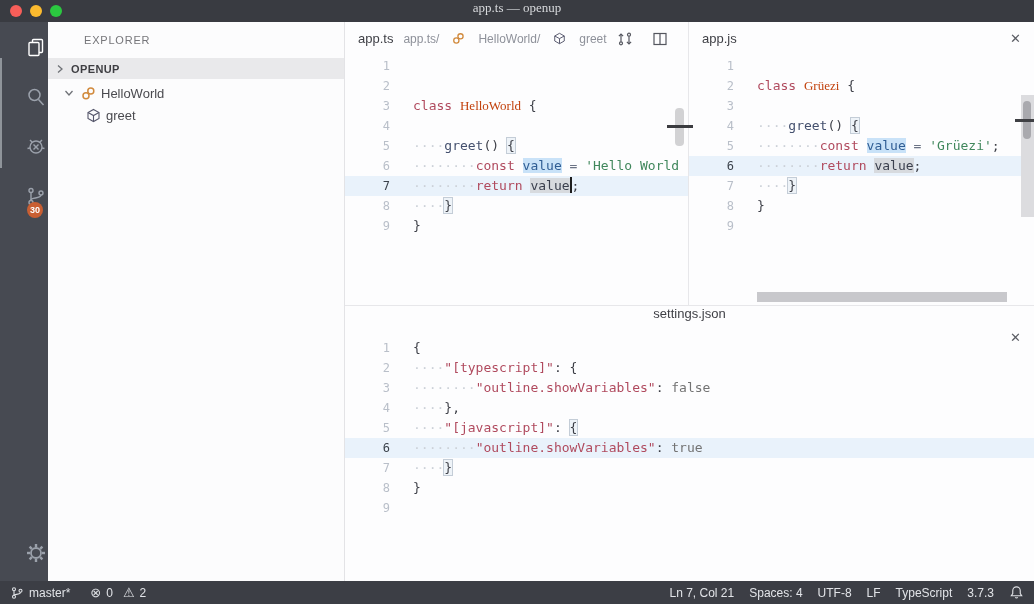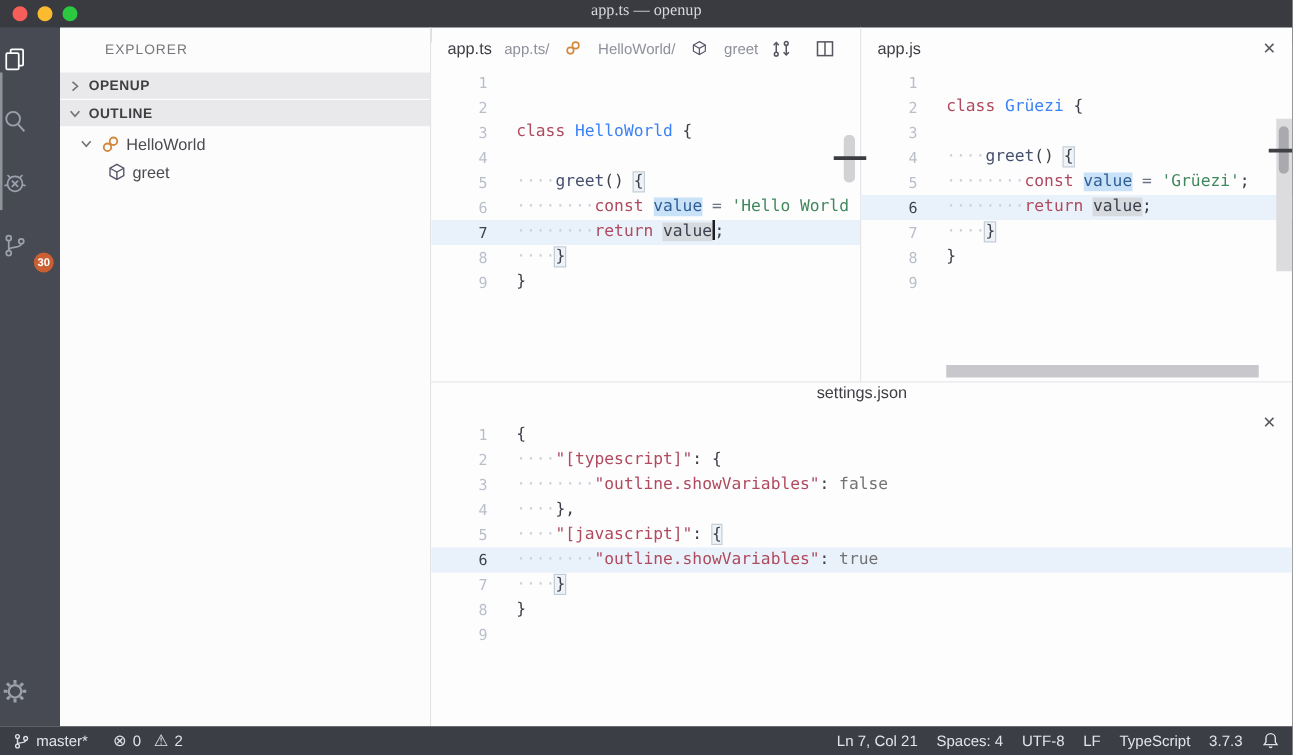--- a/index.html
+++ b/index.html
@@ -10,21 +10,21 @@
   
   .titlebar { position:absolute; top:0; left:0; right:0; height:34px; background:#393b41;
               display:flex; align-items:flex-start; justify-content:center;
               color:#d7d9dc; font-size:13px;font-family:Liberation Serif, serif; }
   .lights { position:absolute; left:10px; top:0; height:22px; display:flex; align-items:center; gap:8px; }
   .light { width:12px; height:12px; border-radius:50%; }
 
   
   .activitybar { position:absolute; left:0; top:22px; width:48px; bottom:23px; background:#474a52; }
   .ab-strip { position:absolute; left:0; top:36px; width:2px; height:110px; background:#b7bbc1; opacity:.65; }
-  .ab-item { width:48px; height:50px; display:flex; align-items:center; justify-content:flex-start; position:relative; }
+  .ab-item { width:48px; height:50px; display:flex; align-items:center; justify-content:flex-end; position:relative; }
   .ab-gear { position:absolute; bottom:3px; left:0; }
   .badge { position:absolute; right:5px; bottom:4px; min-width:16px; height:16px; padding:0 3px;
            background:#c95f33; color:#fff; font-size:9px; font-weight:bold; border-radius:9px;
            display:flex; align-items:center; justify-content:center; }
 
   
   .sidebar { position:absolute; left:48px; top:22px; width:297px; bottom:23px;
              background:#fcfcfd; border-right:1px solid #e3e3e6; }
   .sb-title { height:36px; line-height:36px; padding-left:36px; font-size:11px; color:#76767a; letter-spacing:.8px; }
   .section-header { height:21px; background:#e9e9eb; display:flex; align-items:center; gap:4px;
@@ -54,21 +54,21 @@
   .code { position:relative; padding-top:1px; font-family:"DejaVu Sans Mono", monospace;
           font-size:13px; line-height:20px; }
   .code-line { display:flex; height:20px; white-space:pre; }
   .code-line.current { background:#e9f2fb; }
   .ln { width:45px; flex:none; text-align:right; color:#b9bfc9; font-size:12px; }
   .current .ln { color:#3c434c; }
   .lt { padding-left:23px; }
   .ws  { color:#ccd1d8; }
   .kw  { color:#b04a5e; }
   .key { color:#b04a5e; }
-  .cls { color:#3b82f6; }
+  .cls { color:#c2410c;font-family:Liberation Serif, serif; }
   .fn  { color:#44506e; }
   .id  { color:#2f5d94; }
   .val { color:#737373; }
   .idd { color:#3a3f4d; }
   .str { color:#40875c; }
   .op  { color:#6b7385; }
   .pl  { color:#3d3f47; }
   .brk { outline:1px solid #c4cdd7; background:#eef3f8; }
   .hl-read  { background:#c9e2f8; }
   .hl-write { background:#d7dade; }
@@ -170,28 +170,20 @@
 
   <div class="sidebar">
     <div class="sb-title">EXPLORER</div>
     <div class="section-header">
       <span>
         <svg width="14" height="14" viewBox="0 0 14 14" fill="none" stroke="#6f7277" stroke-width="1.3">
           <polyline points="5,3.5 9,7 5,10.5"></polyline>
         </svg>
       </span>
       <span>OPENUP</span>
-    </div>
-    <div class="section-header">
-      <span>
-        <svg width="14" height="14" viewBox="0 0 14 14" fill="none" stroke="#6f7277" stroke-width="1.3">
-          <polyline points="3.5,5 7,9 10.5,5"></polyline>
-        </svg>
-      </span>
-      <span>OUTLINE</span>
     </div>
     <div class="tree">
       <div class="tree-item ti-class">
         <span>
           <svg width="14" height="14" viewBox="0 0 14 14" fill="none" stroke="#6f7277" stroke-width="1.3">
             <polyline points="3.5,5 7,9 10.5,5"></polyline>
           </svg>
         </span>
         <span>
           <svg width="15" height="15" viewBox="0 0 15 15" fill="none" stroke="#d18a3d" stroke-width="1.5">

